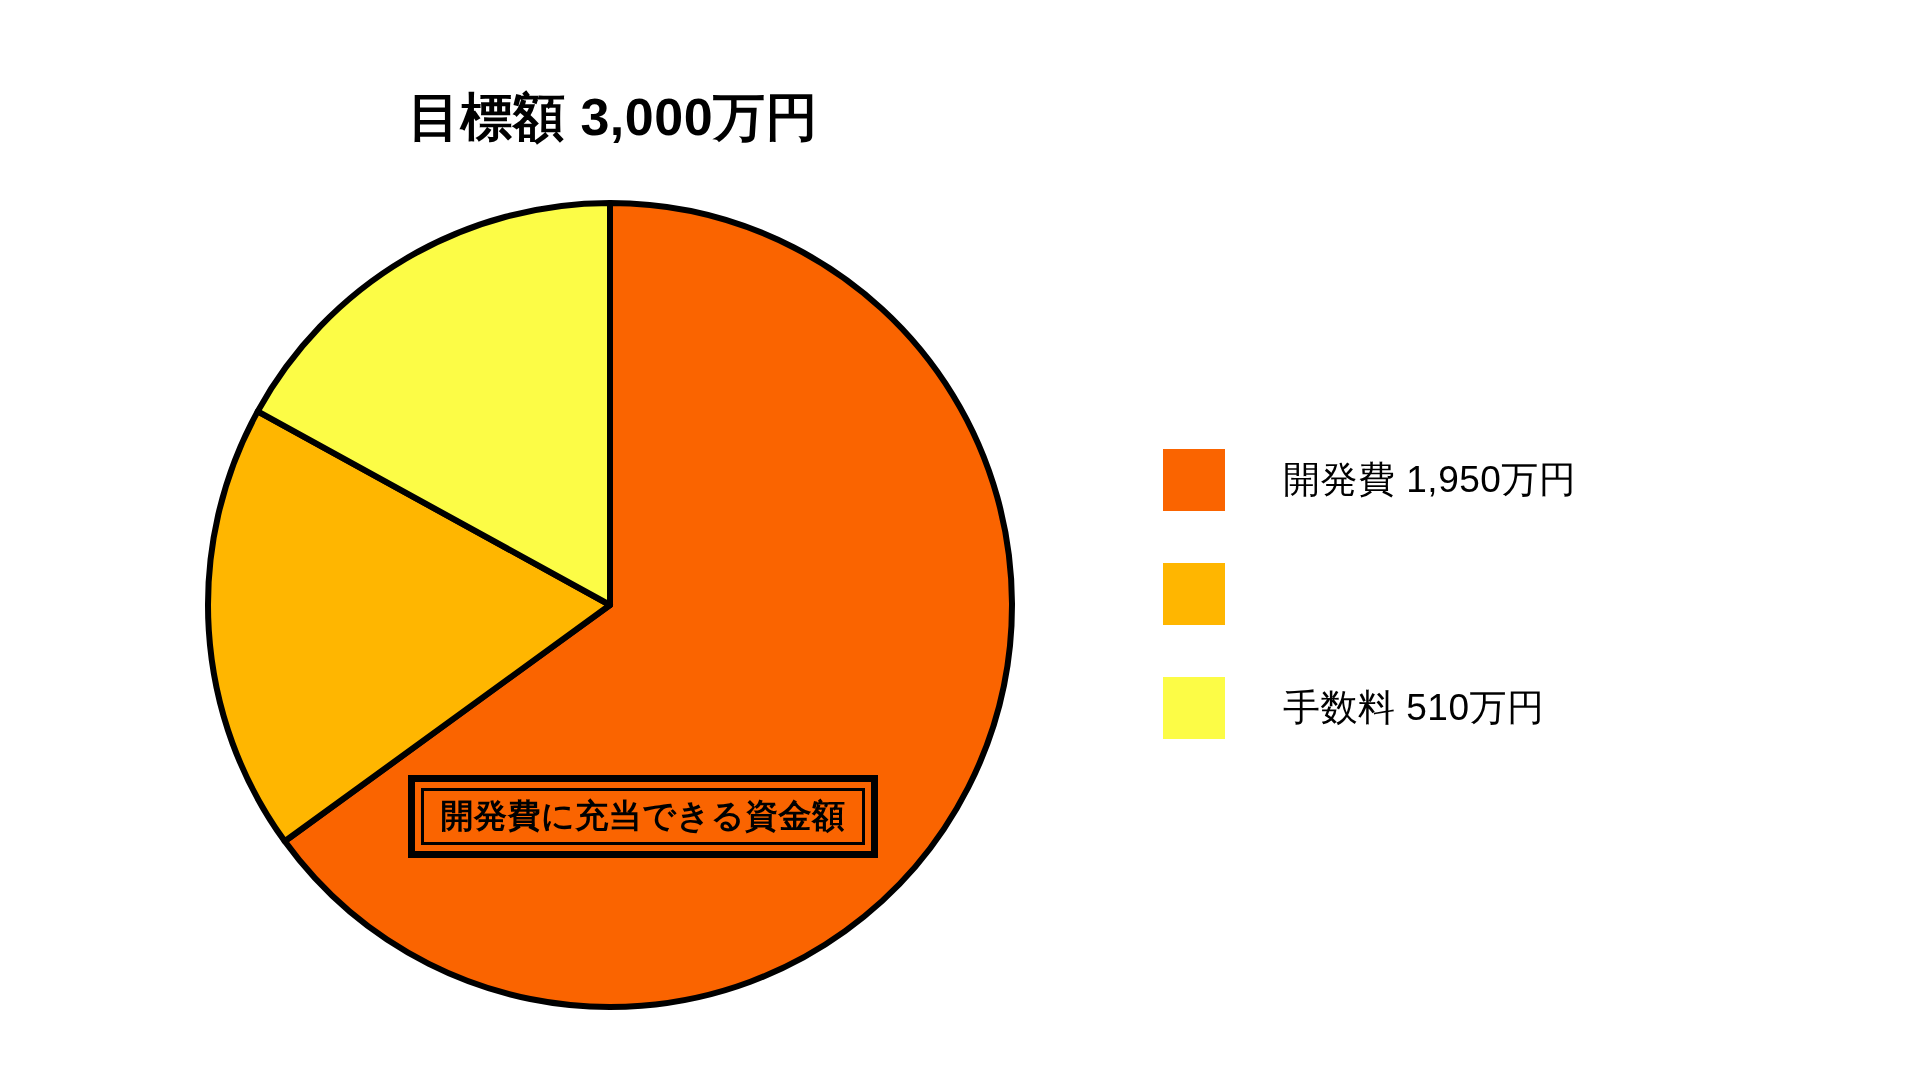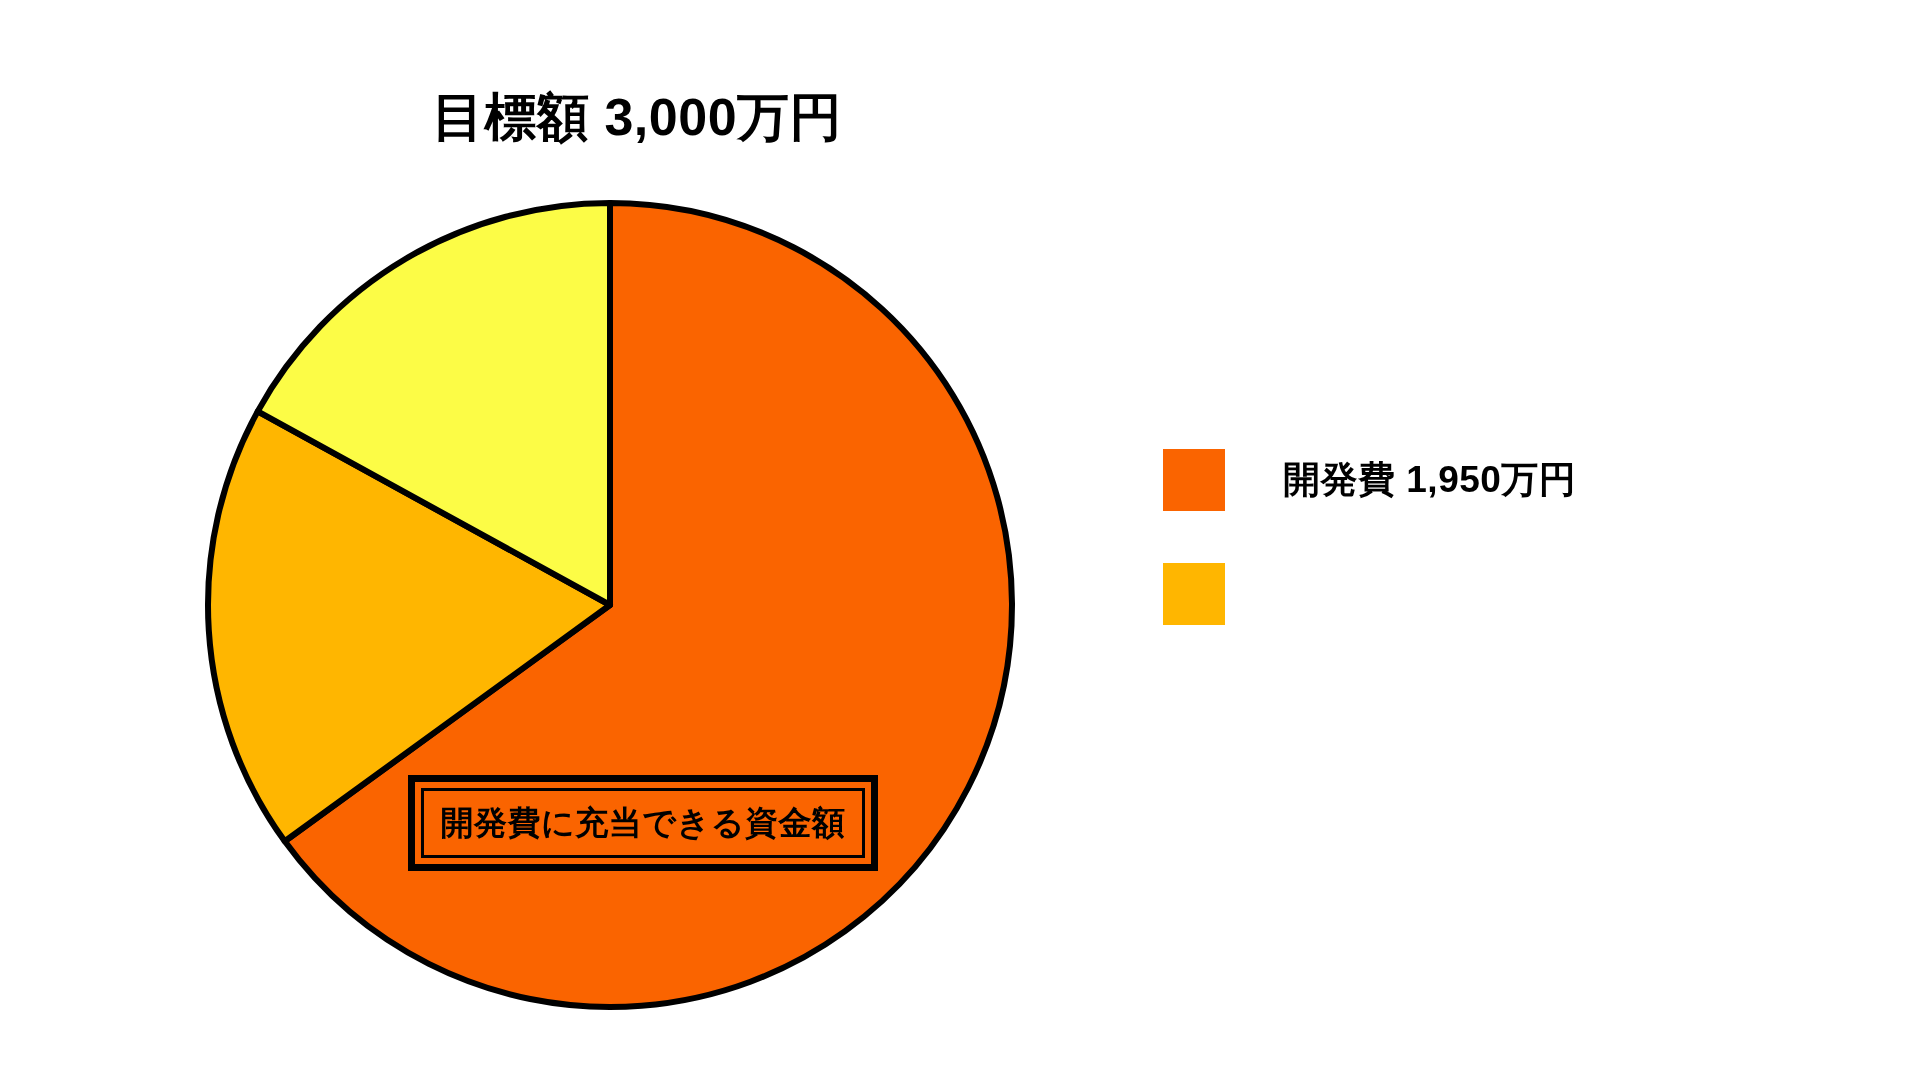--- a/index.html
+++ b/index.html
@@ -27,40 +27,39 @@
   .chart-title {
     position: absolute;
     left: 408px;
     top: 90px;
     font-size: 52px;
     font-weight: 700;
     color: #000000;
     letter-spacing: 0.5px;
     white-space: nowrap;
     line-height: 1.05;
-    margin-left: 24px;
   }
 
   
   #pie-svg {
     position: absolute;
     left: 180px;
     top: 175px;
     width: 860px;
     height: 860px;
     display: block;
   }
 
   
   .callout-box {
     position: absolute;
     left: 408px;
     top: 775px;
     width: 470px;
-    height: 96px;
+    height: 83px;
     box-sizing: border-box;
     background: #fa6400;
     border: 7px solid #000000;
     display: flex;
     align-items: center;
     justify-content: center;
   }
   .callout-inner {
     position: absolute;
     left: 6px; top: 6px; right: 6px; bottom: 6px;
@@ -93,21 +92,21 @@
   }
   .legend-row:last-child { margin-bottom: 0; }
   .legend-swatch {
     width: 62px;
     height: 62px;
     flex: 0 0 62px;
   }
   .legend-label {
     margin-left: 58px;
     font-size: 37px;
-    font-weight: 700;
+    font-weight: 400;
     color: #000000;
     white-space: nowrap;
     letter-spacing: 0.5px;
     text-align: right;
   }
 </style>
 </head>
 <body>
 
 <div id="stage">
@@ -128,15 +127,19 @@
   </div>
 
   <div id="legend">
       <div class="legend-row">
         <span class="legend-swatch" style="background: rgb(250, 100, 0);"></span>
         <span class="legend-label">開発費  1,950万円</span>
       </div>
       <div class="legend-row">
         <span class="legend-swatch" style="background: rgb(255, 182, 0);"></span>
       </div>
+      <div class="legend-row">
+        <span class="legend-swatch" style="background: rgb(252, 252, 70);"></span>
+        <span class="legend-label">手数料  510万円</span>
+      </div>
     </div>
 
 </div>
 
 </body></html>

